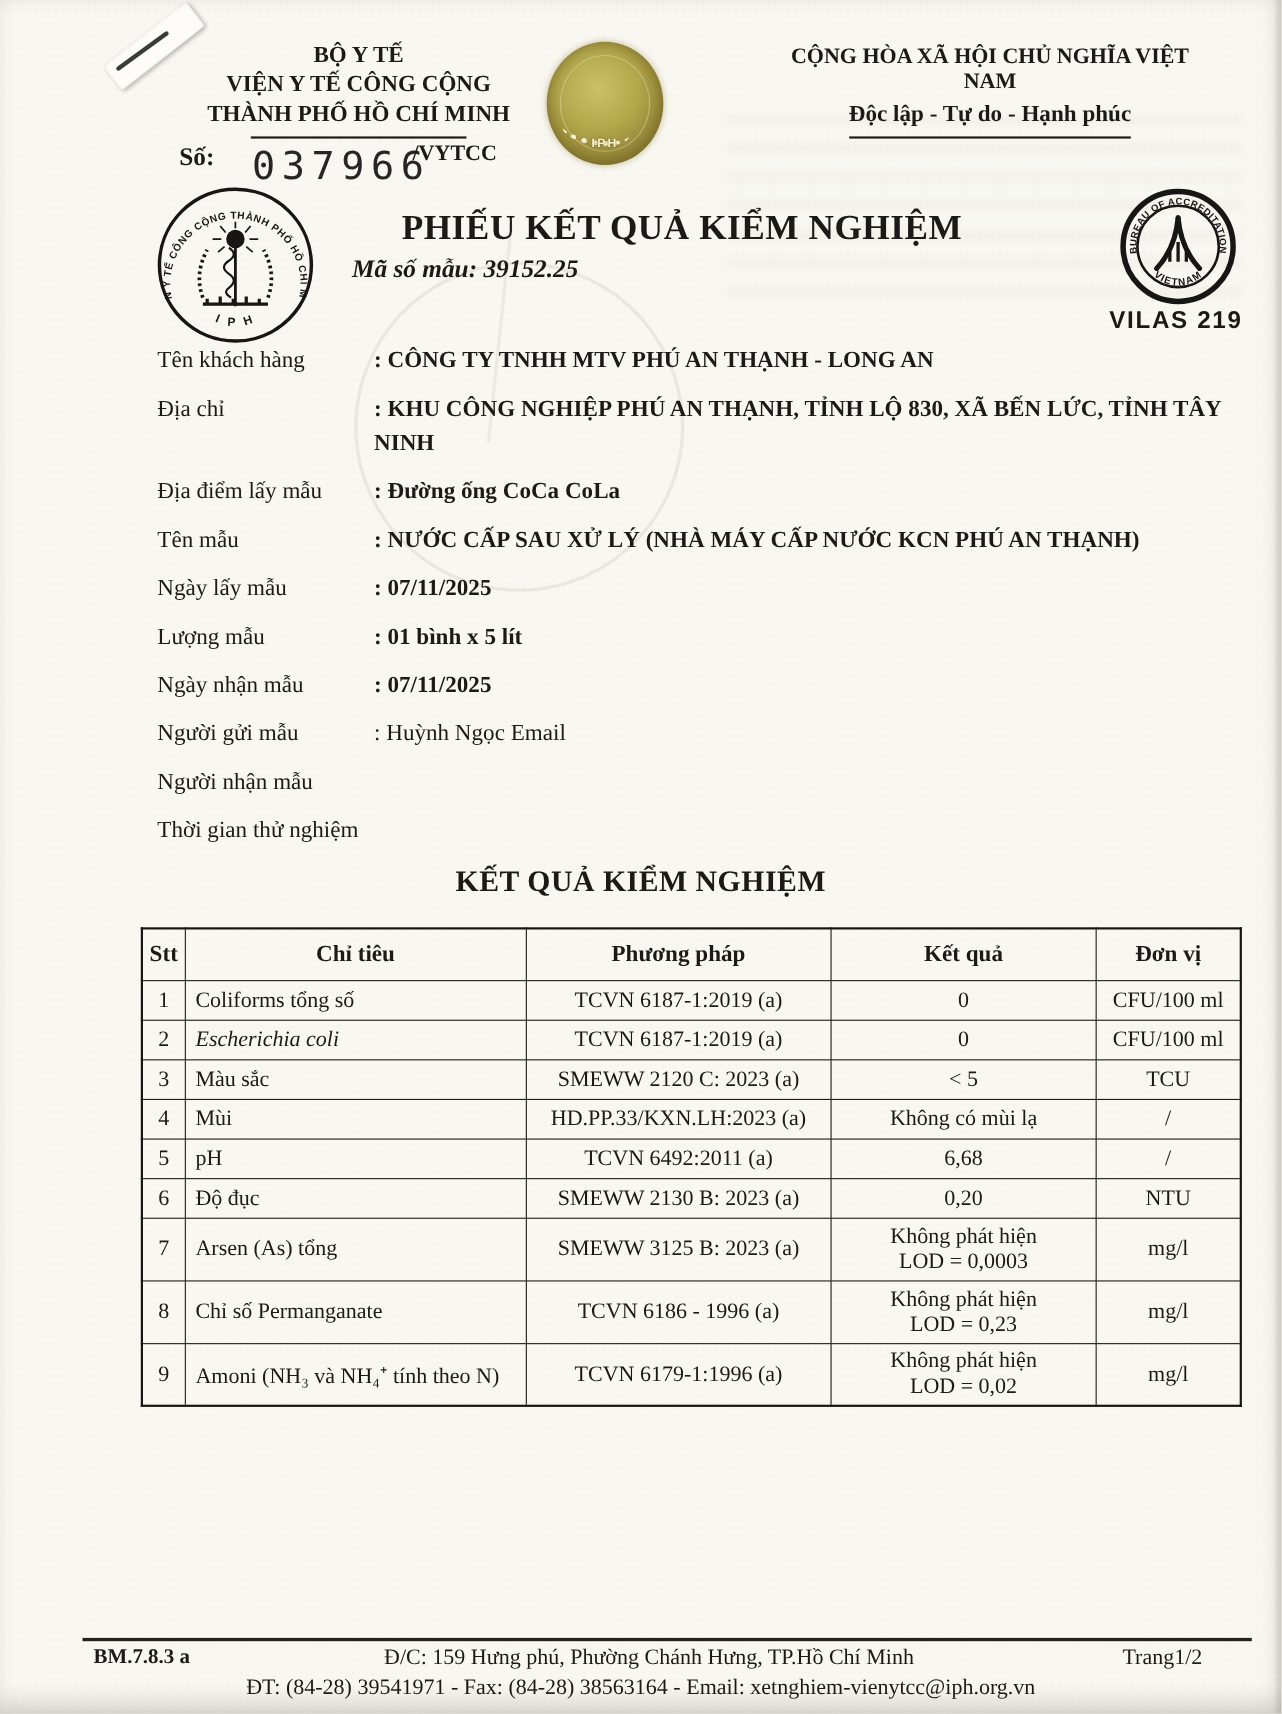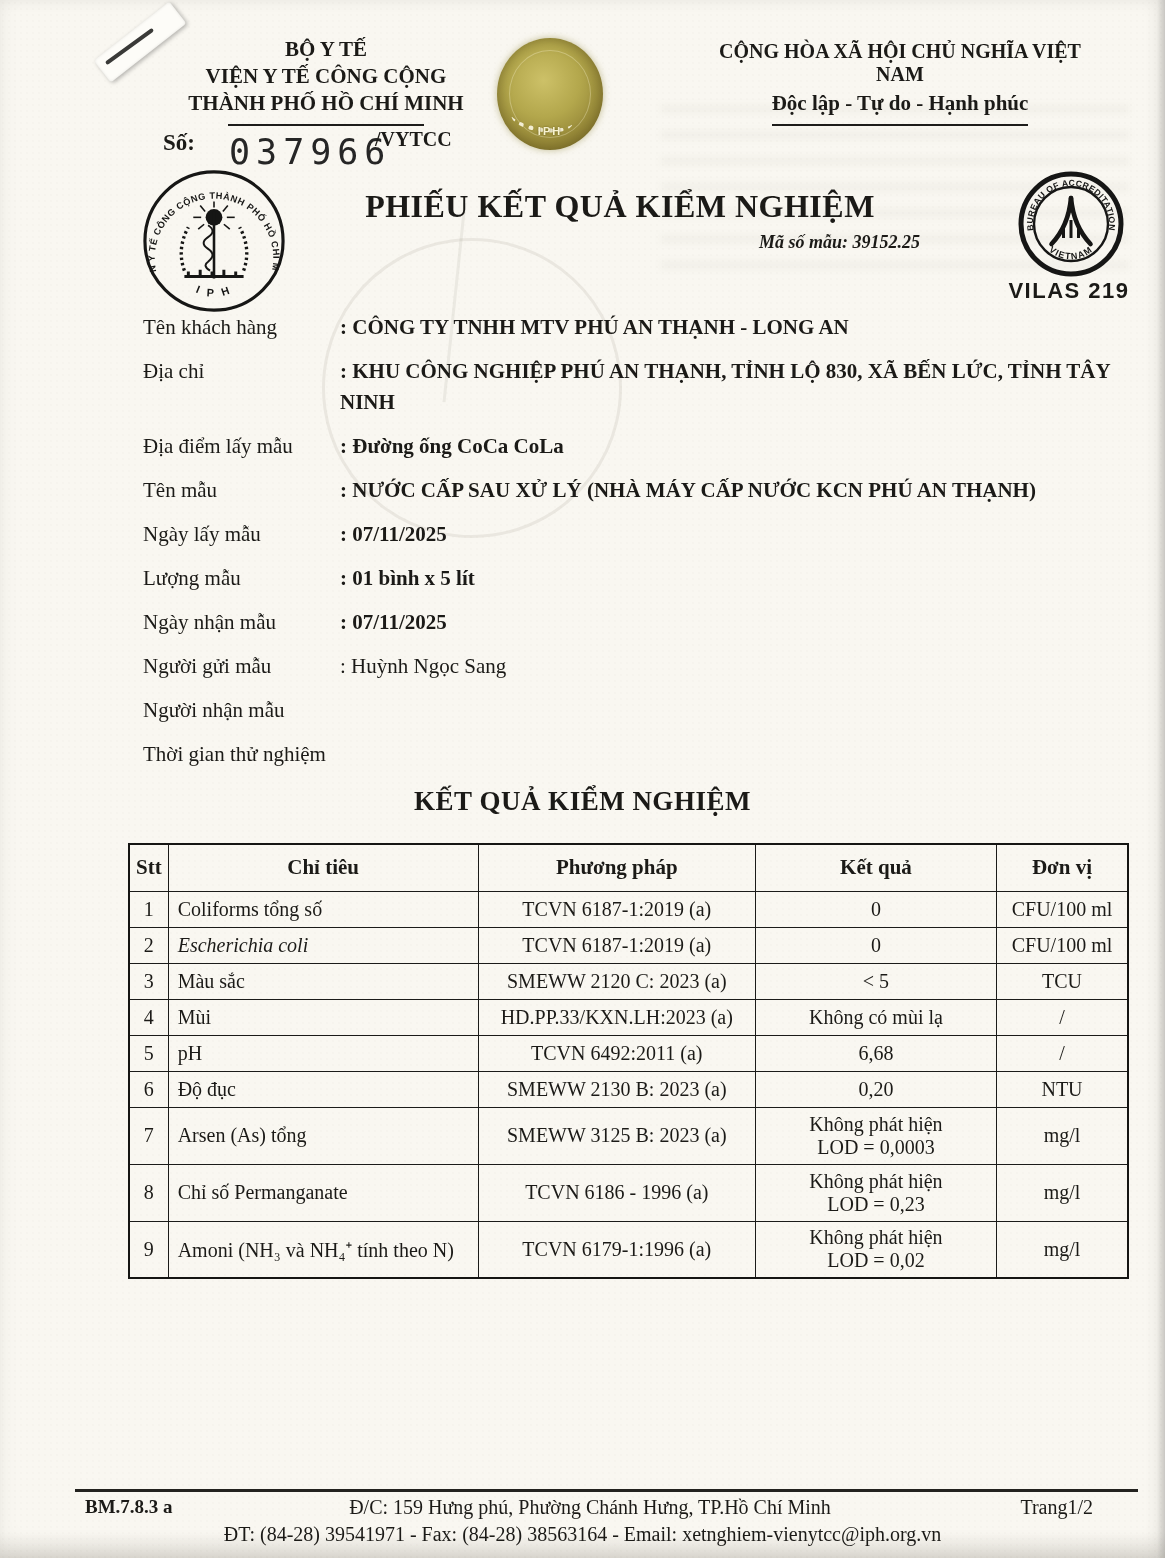--- a/index.html
+++ b/index.html
@@ -55,22 +55,22 @@
 
   .so-line{ position:absolute; left:163px; top:130px; height:46px; }
   .so-label{ font-size:23px; font-weight:bold; }
   .so-number{ position:absolute; left:66px; top:2px; font-family:"DejaVu Sans Mono",monospace;
     font-weight:normal; font-size:35px; letter-spacing:6px; color:#262626; }
   .so-suffix{ position:absolute; left:212px; top:-2px; font-size:20px; font-weight:bold; }
 
   .emblem{ position:absolute; left:138px; top:168px; }
   .title{ position:absolute; left:320px; top:188px; width:600px; text-align:center;
     font-weight:bold; font-size:32px; letter-spacing:0.5px; }
-  .subtitle{ position:absolute; left:320px; top:232px; width:600px; text-align:right;
-    font-weight:bold; font-style:italic; font-size:18px; }
+  .subtitle{ position:absolute; left:320px; top:232px; width:600px; text-align:left;
+    font-weight:bold; font-style:italic; font-size:23px; }
   .ilac{ position:absolute; left:896px; top:172px; }
   .vilas{ position:absolute; left:1012px; top:168px; }
   .vilas-caption{ position:absolute; left:1004px; top:278px; width:130px; text-align:center;
     font-family:"Liberation Sans",sans-serif; font-weight:bold; font-size:22px; letter-spacing:1.5px; }
 
   
   .fields{ position:absolute; left:143px; top:312px; width:995px; }
   .frow{ display:flex; margin-bottom:13px; font-size:21px; line-height:31px; }
   .flabel{ flex:0 0 197px; }
   .fvalue{ flex:1; max-width:792px; font-weight:bold; }
@@ -228,21 +228,21 @@
     <div class="frow">
       <span class="flabel">Lượng mẫu</span>
       <span class="fvalue">: 01 bình x 5 lít</span>
     </div>
     <div class="frow">
       <span class="flabel">Ngày nhận mẫu</span>
       <span class="fvalue">: 07/11/2025</span>
     </div>
     <div class="frow">
       <span class="flabel">Người gửi mẫu</span>
-      <span class="fvalue plain">: Huỳnh Ngọc Sang</span>
+      <span class="fvalue plain">: Huỳnh Ngọc Email</span>
     </div>
     <div class="frow">
       <span class="flabel">Người nhận mẫu</span>
     </div>
     <div class="frow">
       <span class="flabel">Thời gian thử nghiệm</span>
     </div>
   </div>
 
   <div class="section-title">KẾT QUẢ KIỂM NGHIỆM</div>

